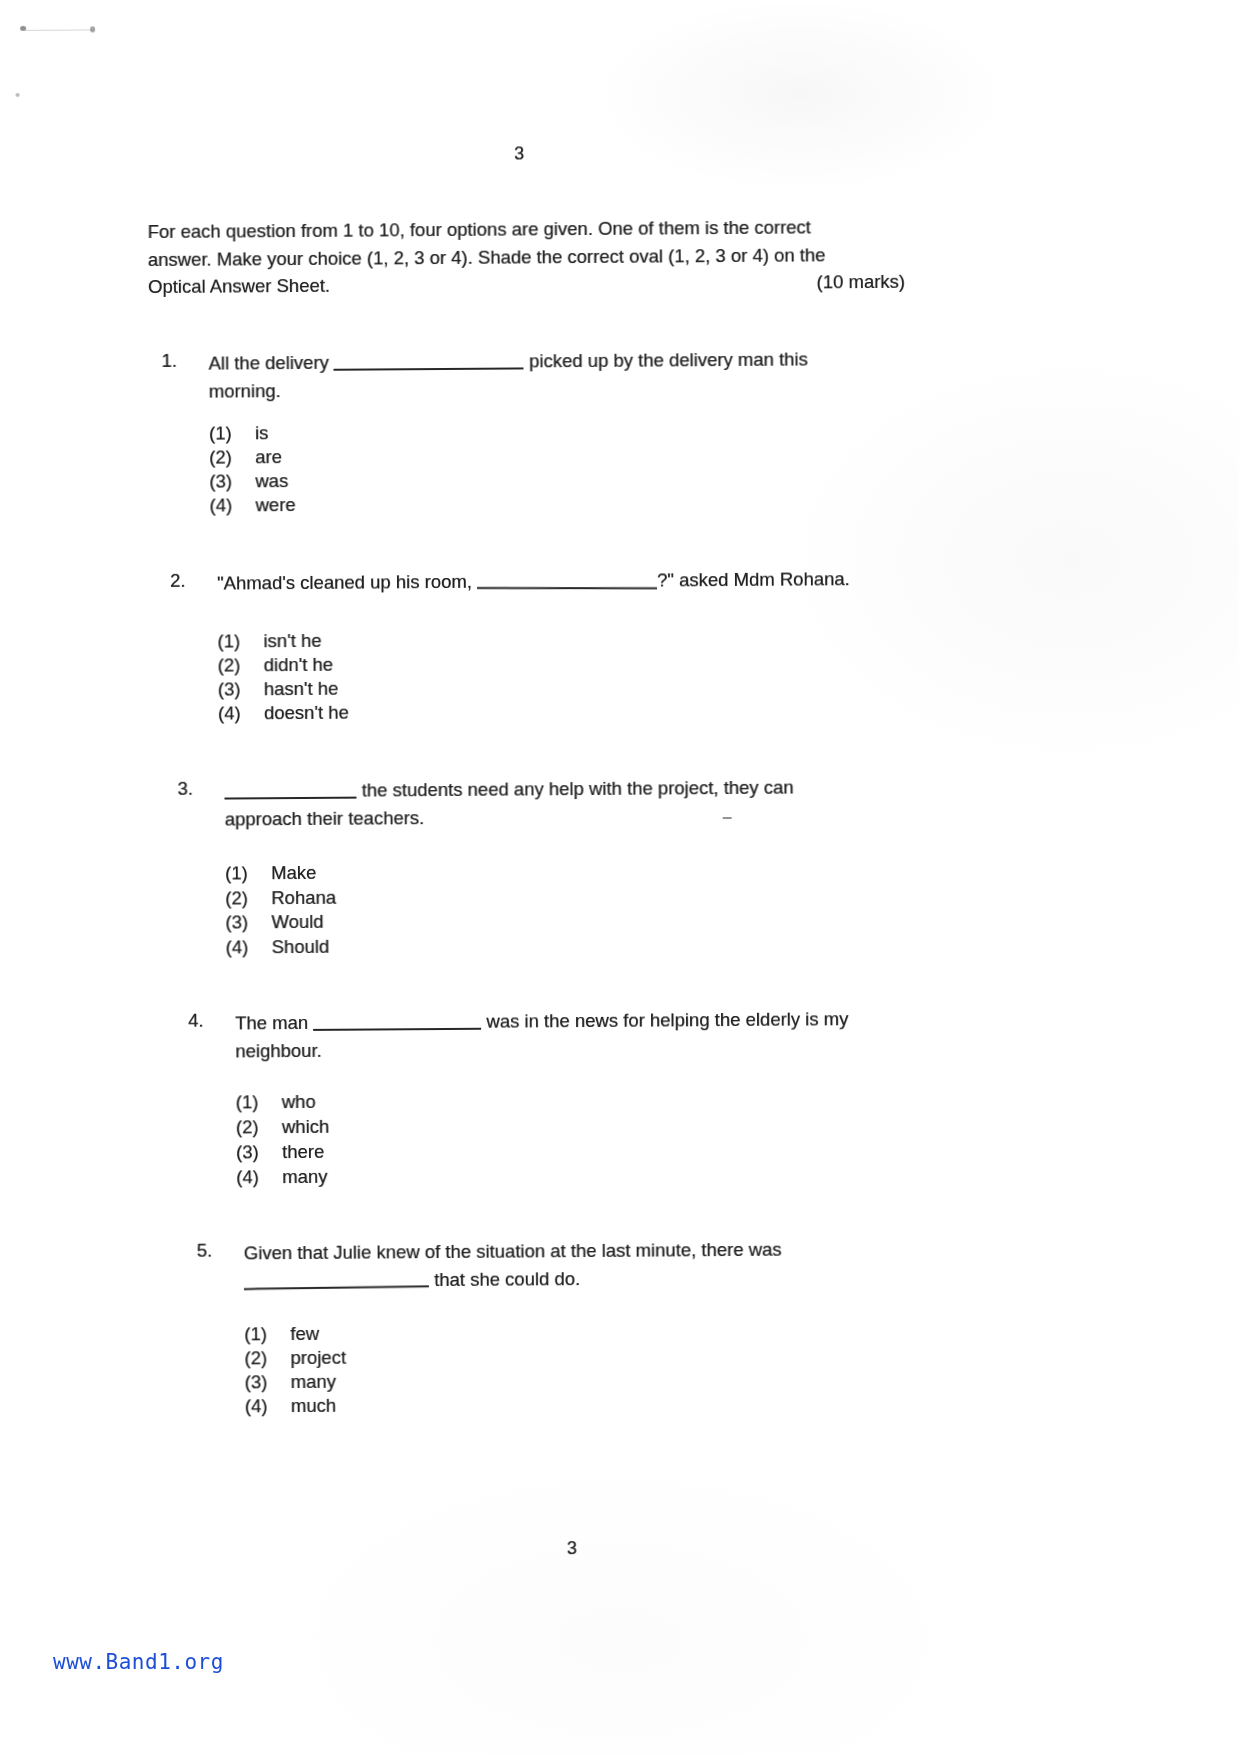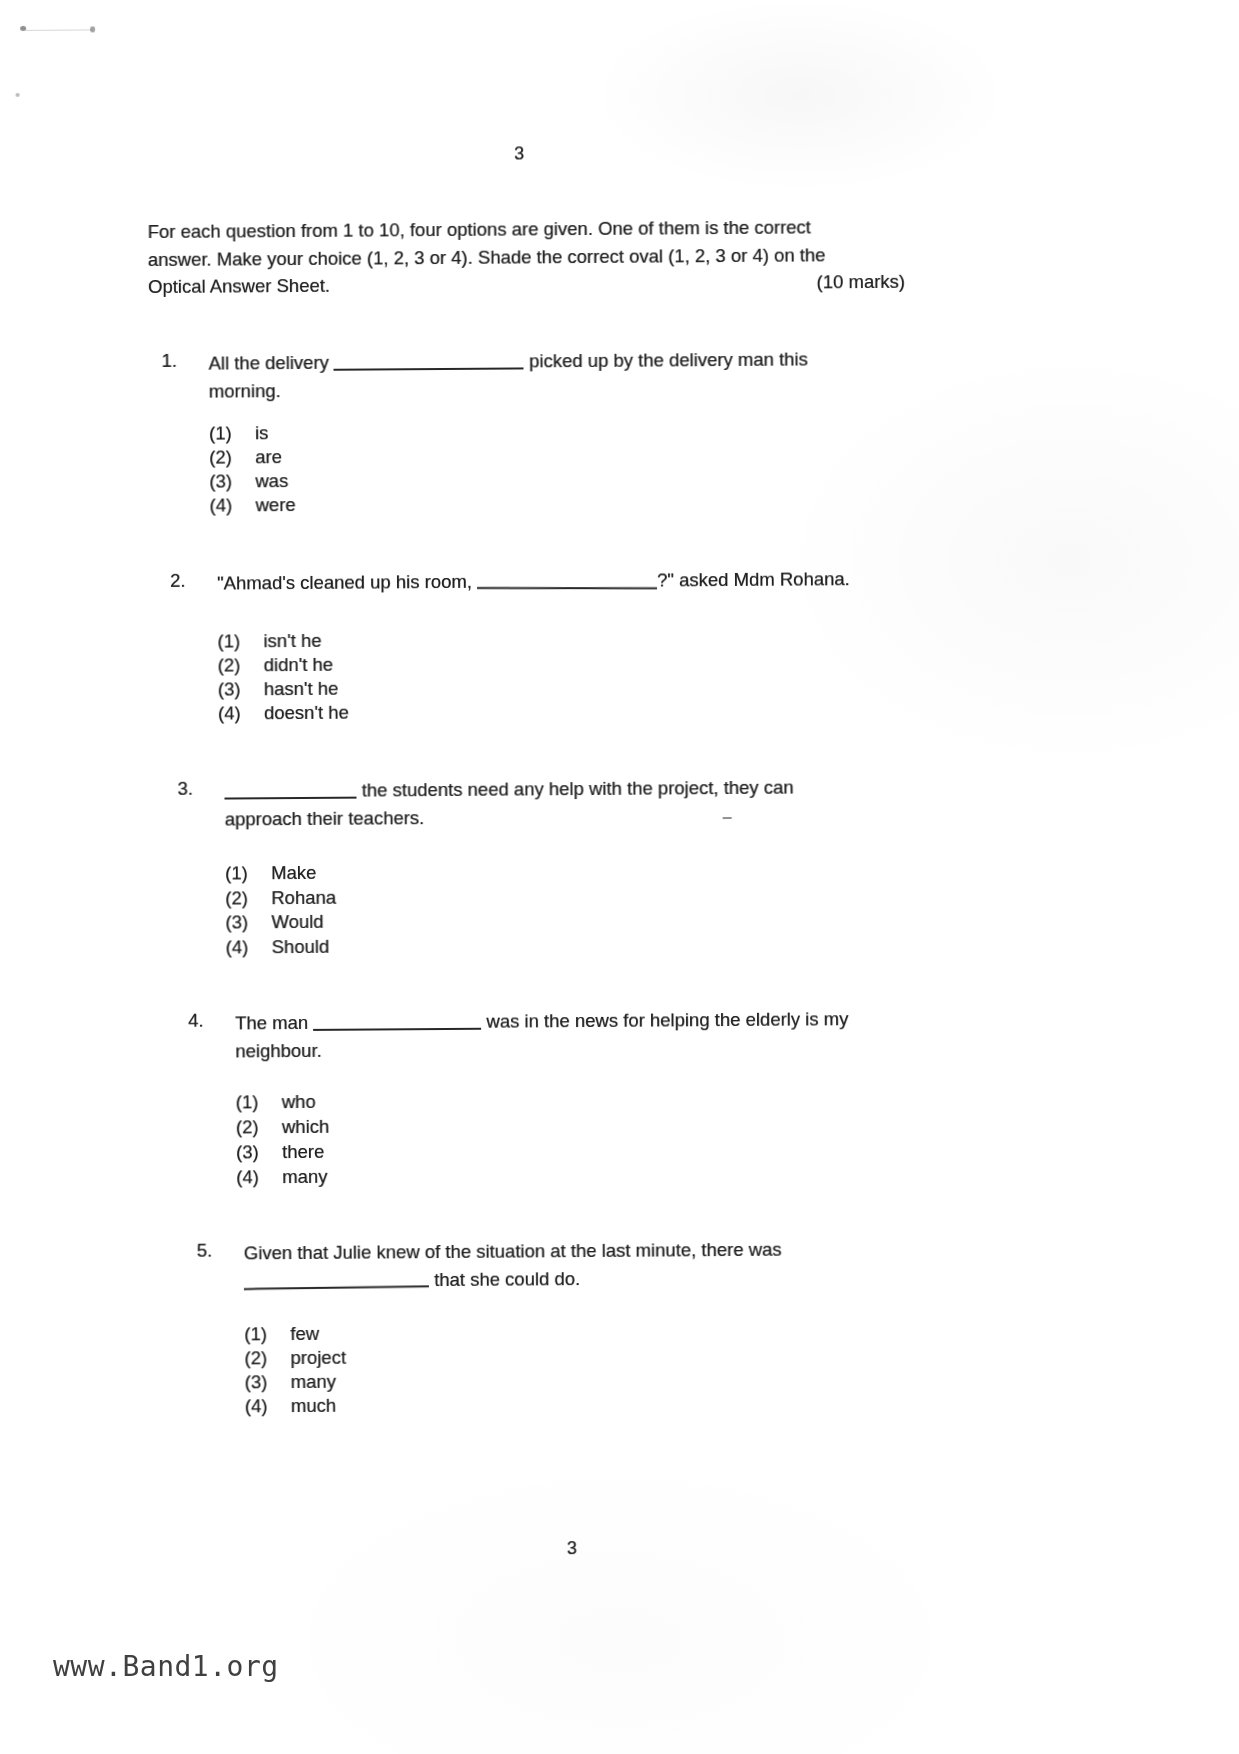--- a/index.html
+++ b/index.html
@@ -38,21 +38,21 @@
     display:inline-block;height:5px;border-bottom:2px solid #272727;
     transform:translateY(2px);
   }
   .opts{line-height:24px;}
   .opt{display:flex;}
   .optlabel{width:46px;flex:0 0 46px;}
   .artifact{position:absolute;pointer-events:none;}
   .watermark{
     position:absolute;left:53px;top:1650px;
     font-family:"DejaVu Sans Mono","Liberation Mono",monospace;
-    font-size:28px;letter-spacing:0.5px;color:#404040;
+    font-size:21px;letter-spacing:0.5px;color:#1d4ed8;
   }
 </style>
 </head>
 <body>
 
 <div class="page">
 
   <div class="scan">
 
     <div class="artifact" style="left:29px;top:25px;width:6px;height:5px;background:#555;border-radius:50%;opacity:.65;"></div>

